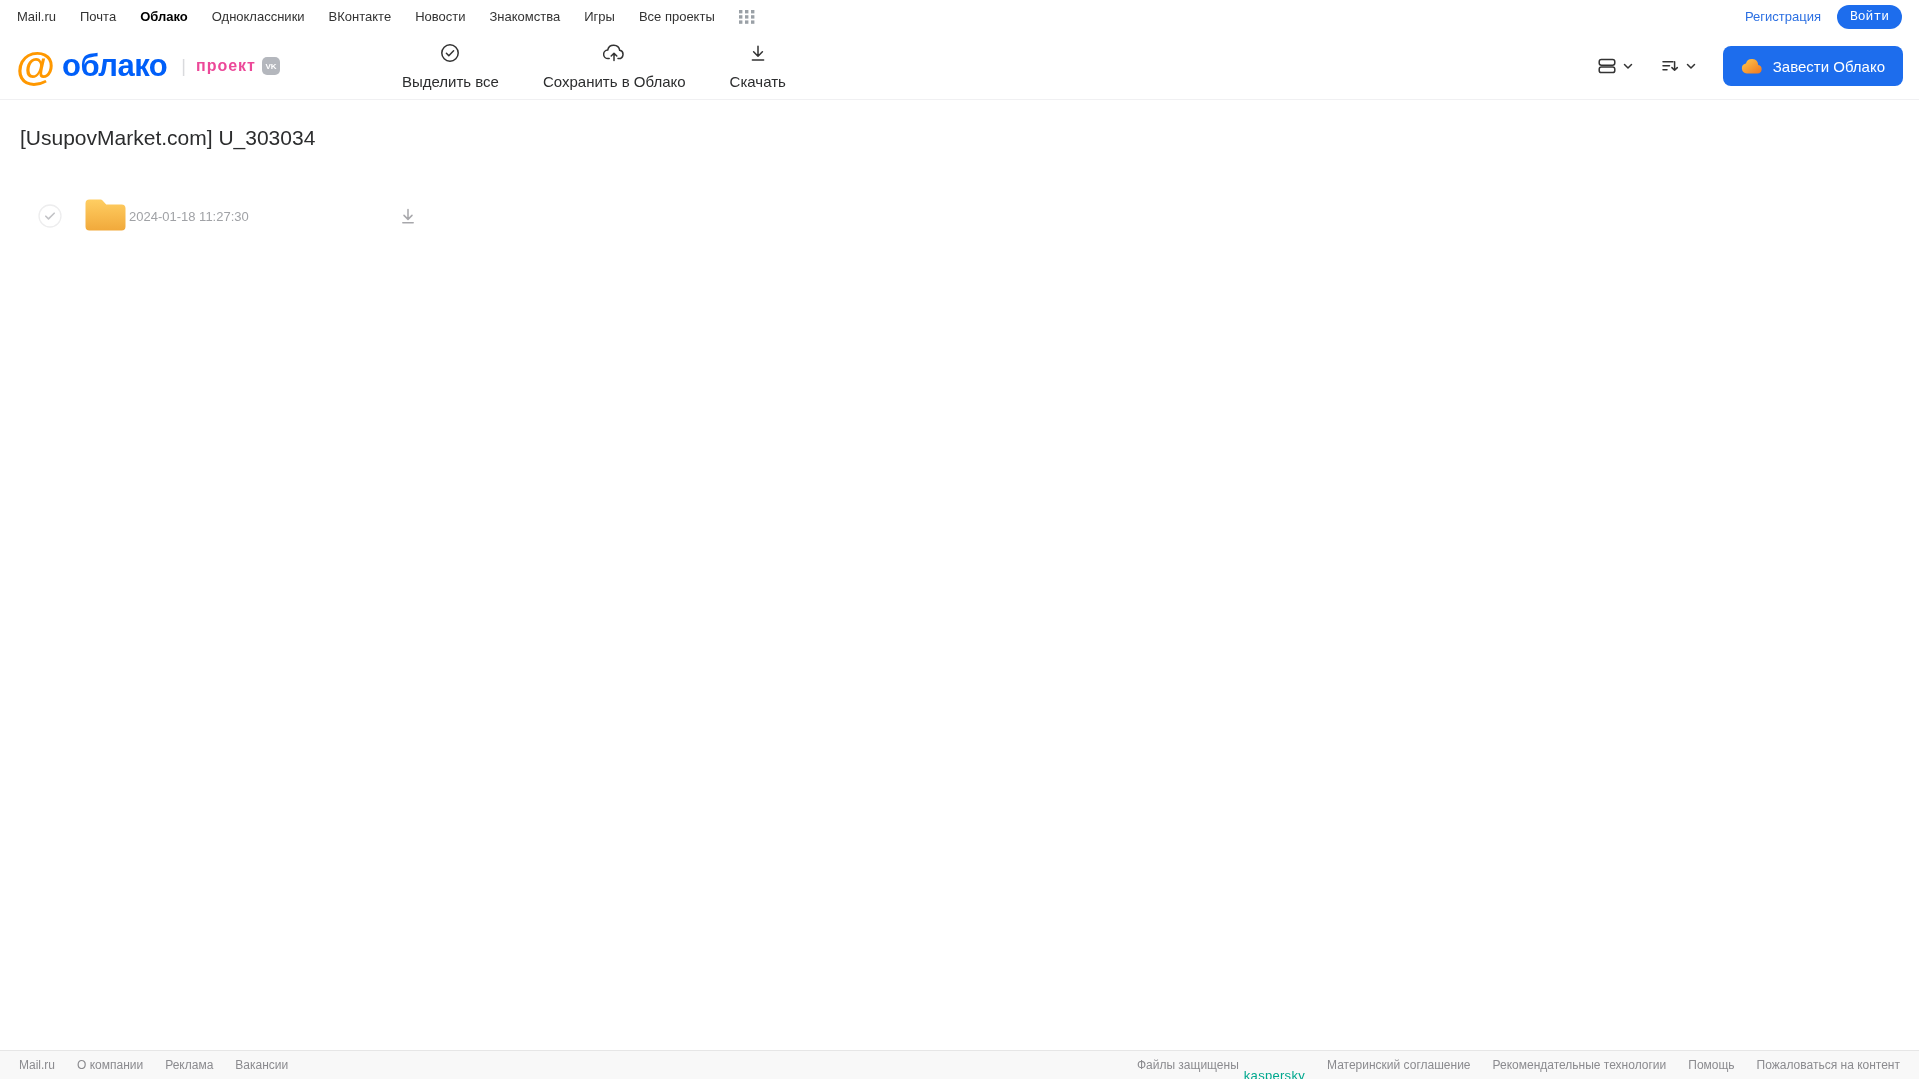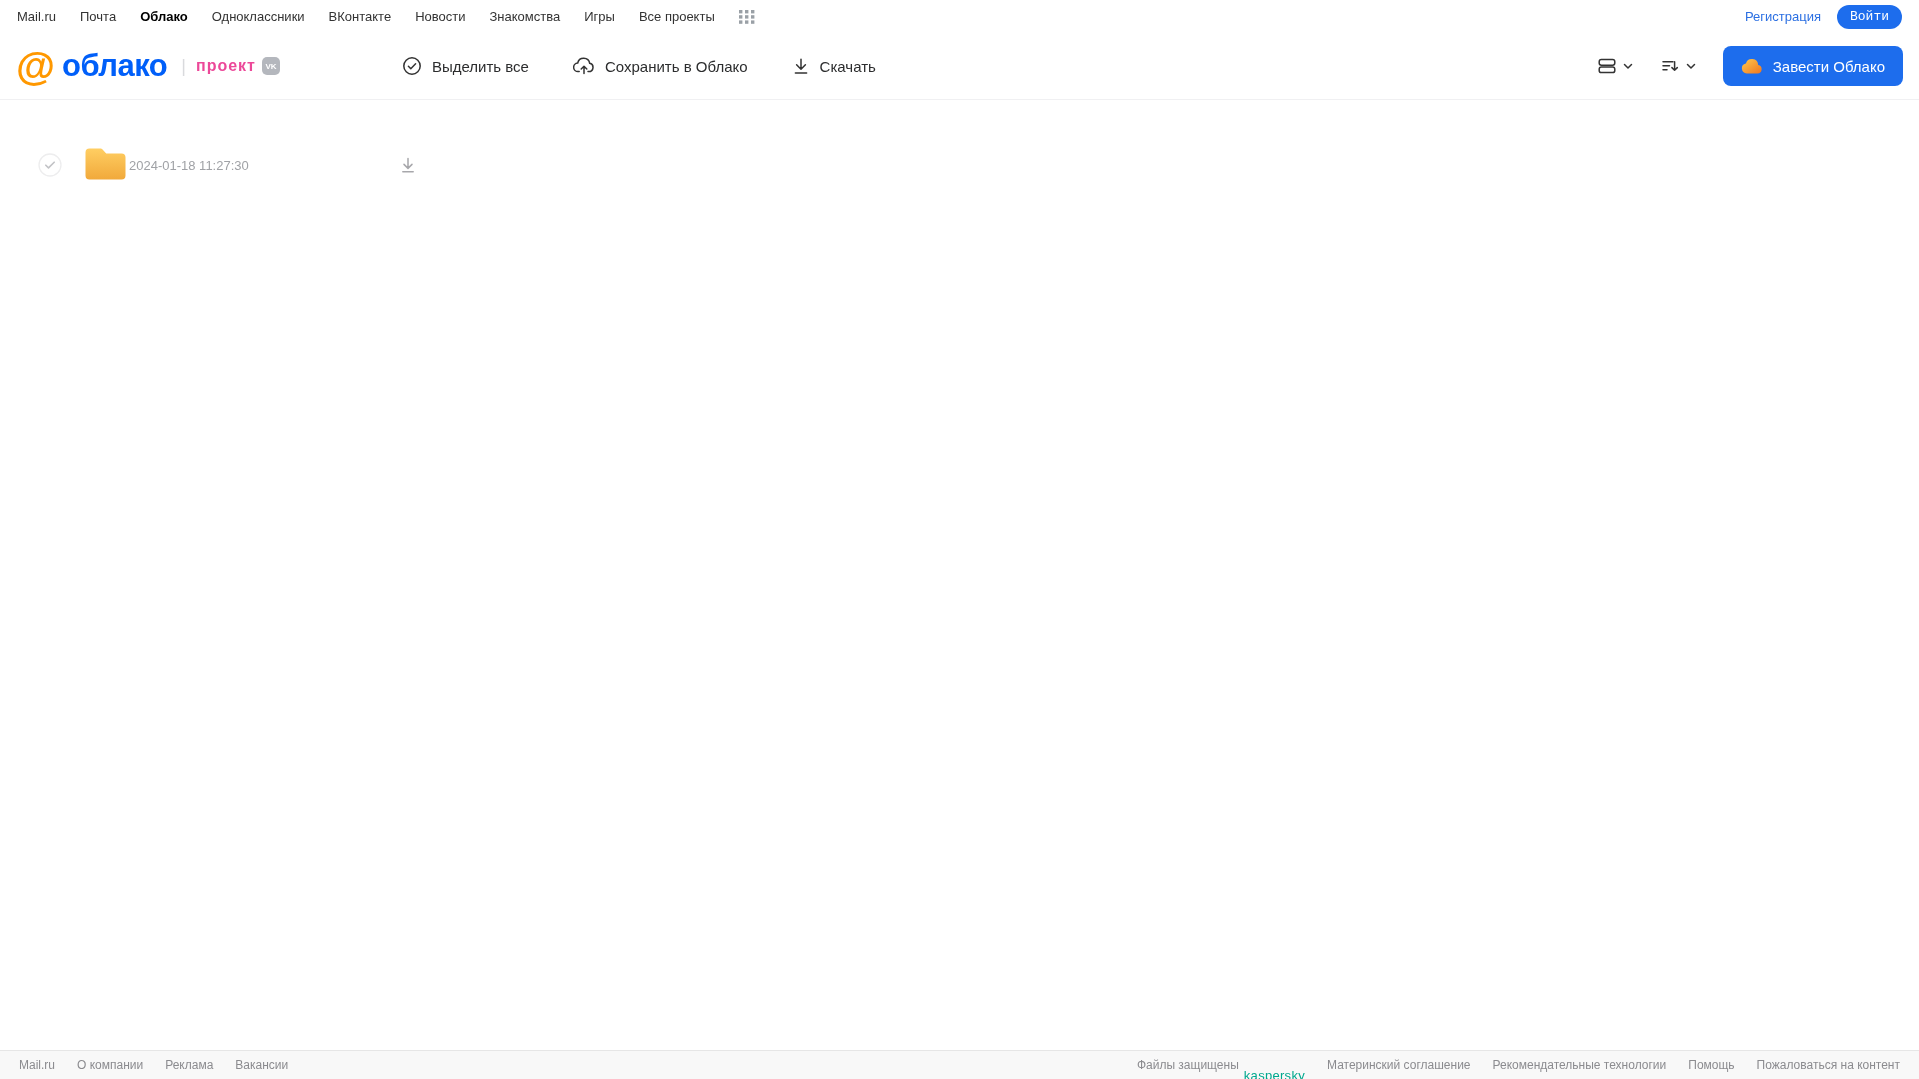--- a/index.html
+++ b/index.html
@@ -78,20 +78,21 @@
   .toolbar-btn {
     display: flex;
     align-items: center;
     gap: 10px;
     font-size: 15px;
     color: #2c2d2e;
     cursor: pointer;
     background: none;
     border: none;
     font-family: "Liberation Sans", sans-serif;
+    flex-direction: column;
   }
 
   .header-right { margin-left: auto; display: flex; align-items: center; gap: 26px; }
   .icon-dropdown { display: flex; align-items: center; gap: 5px; cursor: pointer; }
   .create-cloud-btn {
     background: #1d6ded;
     color: #fff;
     border: none;
     border-radius: 8px;
     height: 40px;
@@ -278,20 +279,21 @@
           </defs>
           <path d="M5.8 15.4a5 5 0 0 1-.9-9.9A6.3 6.3 0 0 1 17.2 6.9a4.3 4.3 0 0 1-.6 8.5z" fill="url(#cloudGrad)"></path>
         </svg>
       </span>
       <span>Завести Облако</span>
     </button>
   </div>
 </div>
 
 <div class="main">
+  <h1 class="page-title">[UsupovMarket.com] U_303034</h1>
 
   <div class="file-list">
     <div class="file-row">
       <span class="row-checkbox">
         <svg width="24" height="24" viewBox="0 0 24 24">
           <circle cx="12" cy="12" r="11" fill="#fff" stroke="#ededee" stroke-width="1.3"></circle>
           <path d="M7.8 12.2l2.7 2.7 5.7-5.7" fill="none" stroke="#c2c3c6" stroke-width="1.6" stroke-linecap="round" stroke-linejoin="round"></path>
         </svg>
       </span>
       <span class="folder-icon">

